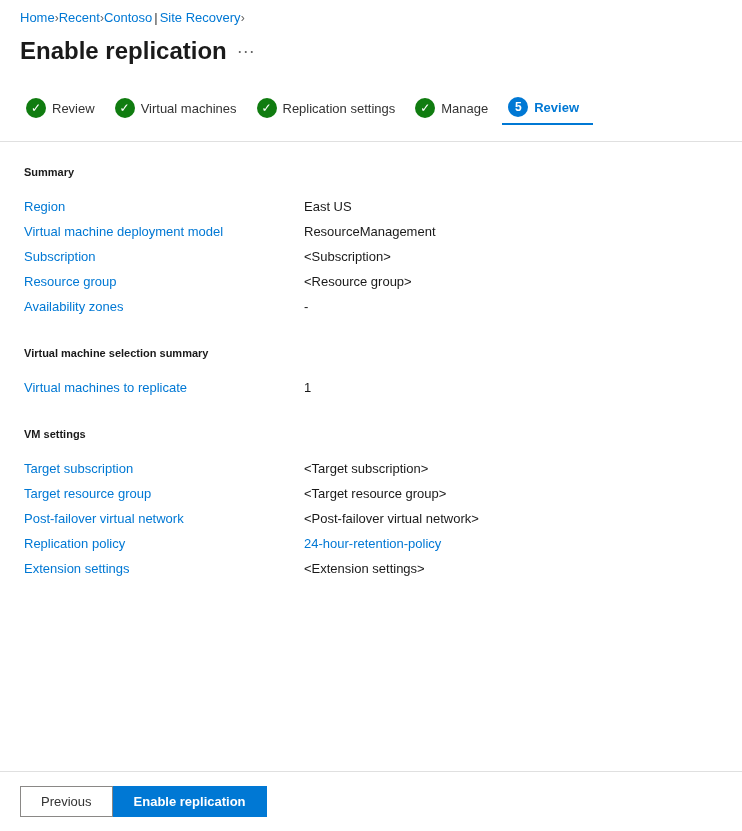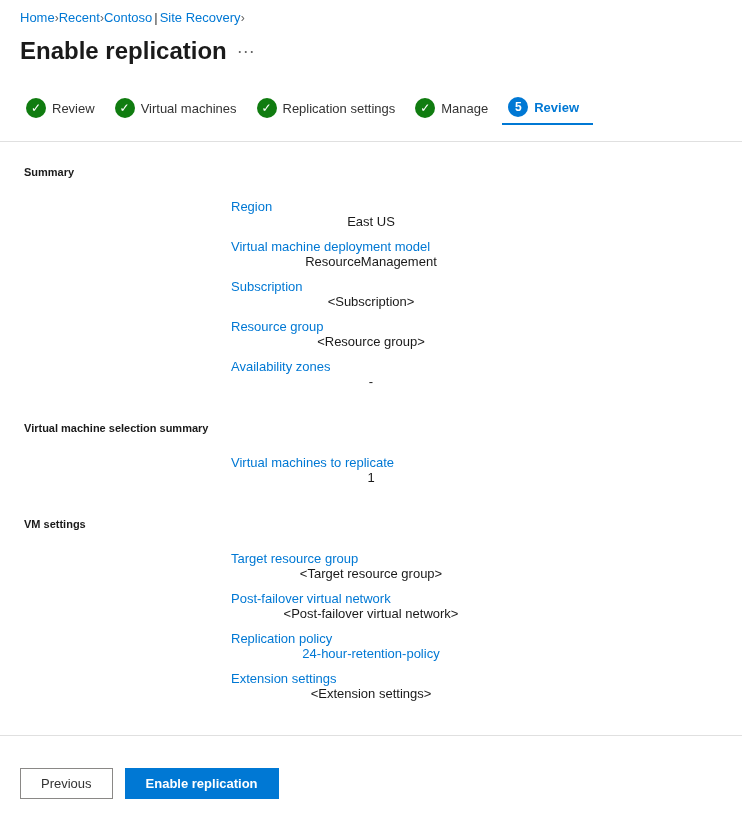--- a/index.html
+++ b/index.html
@@ -111,23 +111,22 @@
       color: #1a1a1a;
       margin-bottom: 16px;
     }
 
     .summary-table {
       width: 100%;
       margin-bottom: 28px;
     }
     .summary-row {
       display: flex;
-      align-items: center;
+      align-items: flex-start;
       padding: 5px 0;
-      flex-direction: column;
     }
     .summary-label {
       width: 280px;
       color: #0078d4;
       font-size: 13px;
       flex-shrink: 0;
     }
     .summary-value {
       color: #1a1a1a;
       font-size: 13px;
@@ -137,24 +136,24 @@
       cursor: pointer;
     }
 
     .footer {
       position: fixed;
       bottom: 0;
       left: 0;
       width: 742px;
       background: #fff;
       border-top: 1px solid #e0e0e0;
-      padding: 32px 20px;
-      display: flex;
-      align-items: center;
-      gap: 12px;
+      padding: 14px 20px;
+      display: flex;
+      align-items: center;
+      gap: 0;
     }
     .btn-previous {
       padding: 7px 20px;
       border: 1px solid #8a8886;
       background: #fff;
       color: #333;
       font-size: 13px;
       cursor: pointer;
       font-family: 'Segoe UI', Arial, sans-serif;
     }
@@ -246,20 +245,24 @@
   <div class="summary-table">
     <div class="summary-row">
       <span class="summary-label">Virtual machines to replicate</span>
       <span class="summary-value">1</span>
     </div>
   </div>
 
   <div class="section-title">VM settings</div>
   <div class="summary-table">
     <div class="summary-row">
+      <span class="summary-label">Target subscription</span>
+      <span class="summary-value">&lt;Target subscription&gt;</span>
+    </div>
+    <div class="summary-row">
       <span class="summary-label">Target resource group</span>
       <span class="summary-value">&lt;Target resource group&gt;</span>
     </div>
     <div class="summary-row">
       <span class="summary-label">Post-failover virtual network</span>
       <span class="summary-value">&lt;Post-failover virtual network&gt;</span>
     </div>
     <div class="summary-row">
       <span class="summary-label">Replication policy</span>
       <span class="summary-value link">24-hour-retention-policy</span>

